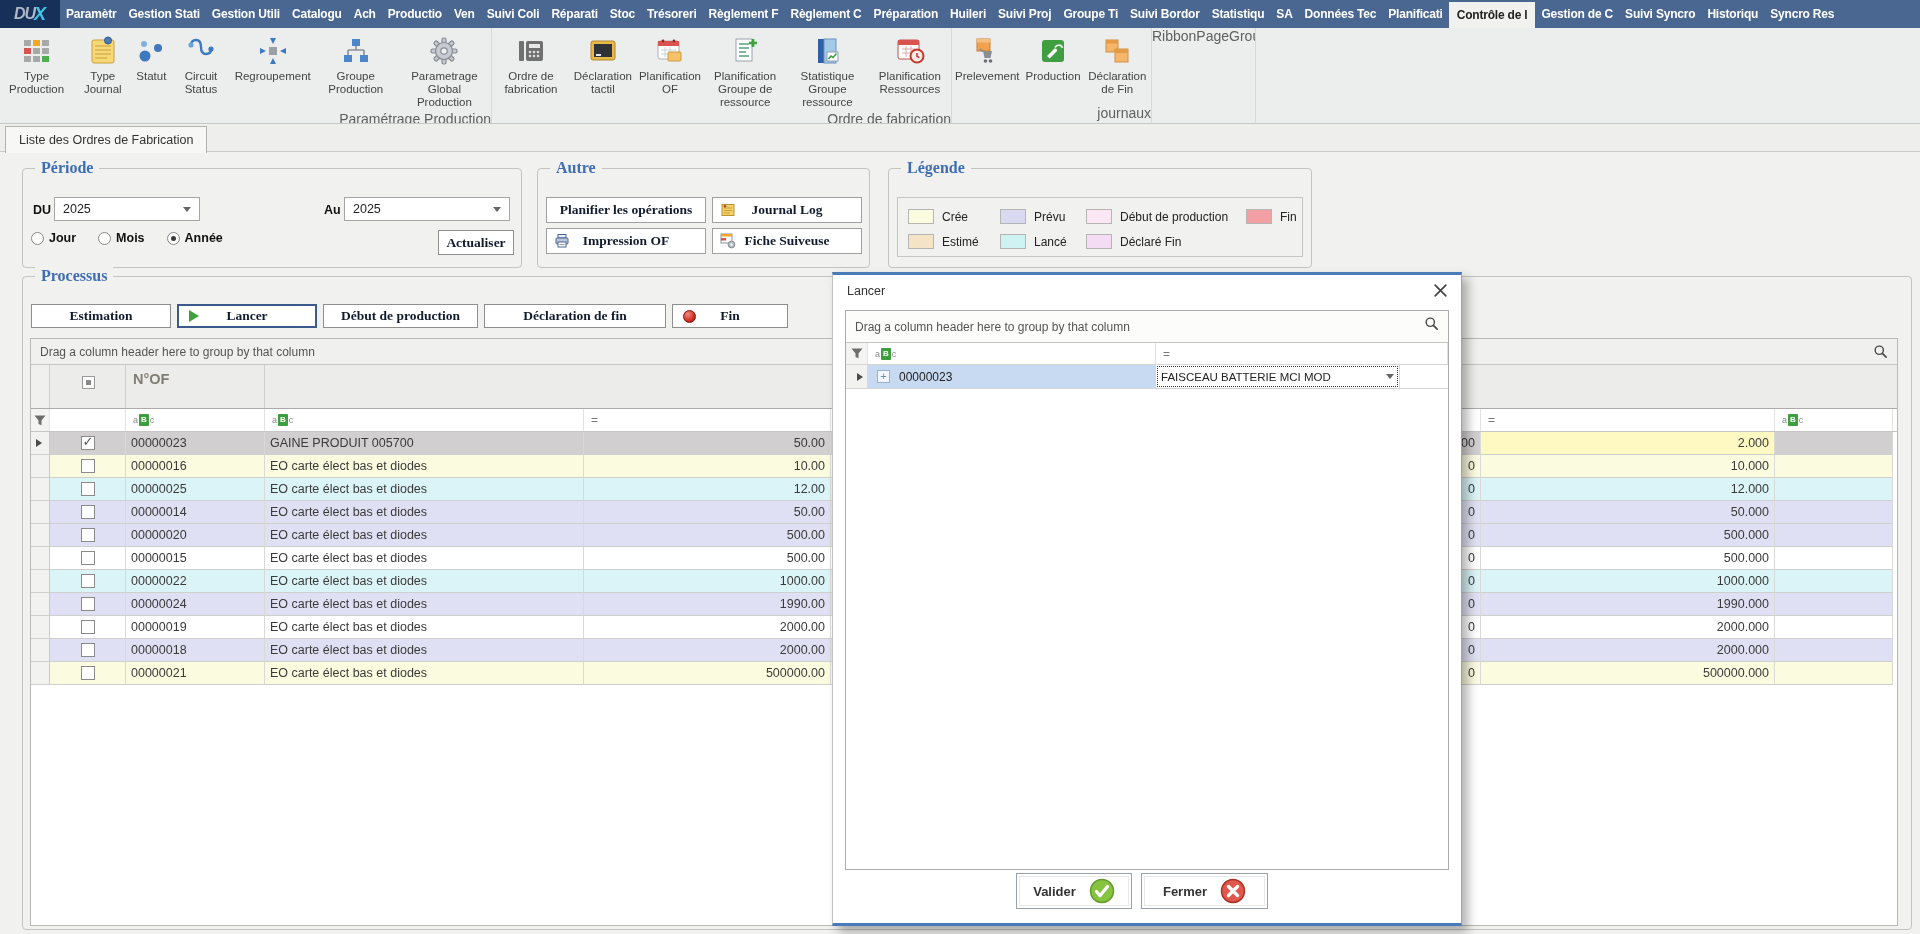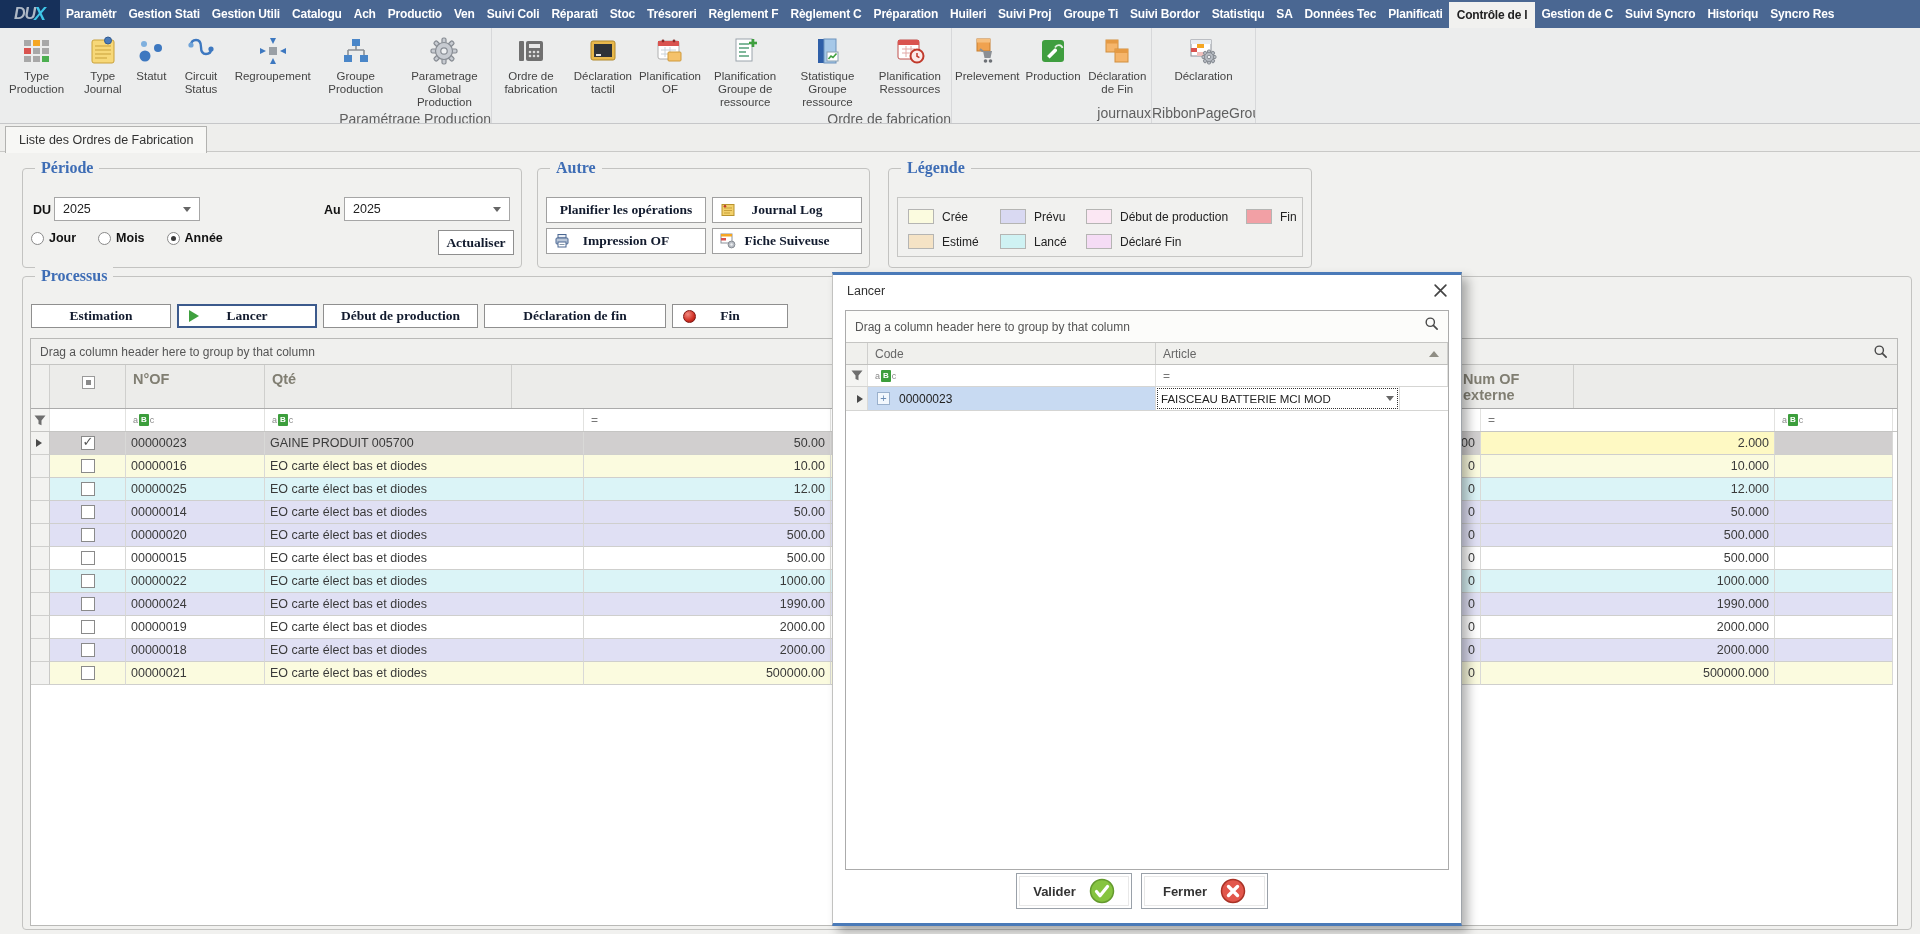--- a/index.html
+++ b/index.html
@@ -344,40 +344,20 @@
               <rect x="5" y="5" width="12" height="3.5" fill="#e59a44"></rect>
               <rect x="14" y="14" width="13" height="13" fill="#f5b56b" stroke="#d18f3f"></rect>
               <rect x="14" y="14" width="13" height="4" fill="#e59a44"></rect>
             </svg></div>
           <div class="rlabel">Déclaration de Fin</div>
         </div>
       </div>
       <div class="rg-label">journaux</div>
     </div>
     <div class="ribbon-group" style="width: 104px;">
-      <div class="rg-buttons">
-        <div class="rbtn">
-          <div class="ricon"><svg viewBox="0 0 32 32">
-              <rect x="4" y="5" width="20" height="16" fill="#fff" stroke="#8a9099"></rect>
-              <rect x="4" y="5" width="20" height="4" fill="#e8ecf0"></rect>
-              <rect x="10" y="9" width="7" height="4" fill="#f5a623"></rect>
-              <rect x="4" y="13" width="6" height="4" fill="#d9534f"></rect>
-              <rect x="10" y="17" width="7" height="4" fill="#f0c0bd"></rect>
-              <g fill="#b8bdc4" stroke="#878c93">
-                <rect x="20.5" y="15" width="3" height="14" rx="1"></rect>
-                <rect x="20.5" y="15" width="3" height="14" rx="1" transform="rotate(90 22 22)"></rect>
-                <rect x="20.5" y="15" width="3" height="14" rx="1" transform="rotate(45 22 22)"></rect>
-                <rect x="20.5" y="15" width="3" height="14" rx="1" transform="rotate(135 22 22)"></rect>
-                <circle cx="22" cy="22" r="4.5"></circle>
-                <circle cx="22" cy="22" r="1.8" fill="#eef0f2"></circle>
-              </g>
-            </svg></div>
-          <div class="rlabel">Déclaration</div>
-        </div>
-      </div>
       <div class="rg-label">RibbonPageGroup...</div>
     </div>
   </div>
 
 <div id="tabbar">
   <div class="doc-tab">Liste des Ordres de Fabrication</div>
 </div>
 
 <div id="box-periode" class="groupbox">
   <span class="gb-title">Période</span>
@@ -510,21 +490,20 @@
     <span>Drag a column header here to group by that column</span>
     <span class="gp-search" id="main-search"><svg viewBox="0 0 16 16">
           <circle cx="6.7" cy="6.7" r="4.4" fill="none" stroke="#4a4a4a" stroke-width="1.5"></circle>
           <line x1="10" y1="10" x2="14" y2="14" stroke="#4a4a4a" stroke-width="1.8" stroke-linecap="round"></line>
         </svg></span>
   </div>
   <div class="hdr-row" id="grid-header">
       <div class="hdr-cell hc-ind" style="width: 19px;"></div>
       <div class="hdr-cell hc-sel" style="width: 76px;"><span class="hdr-check"></span></div>
       <div class="hdr-cell hc-nof" style="width: 139px;">N°OF</div>
-      <div class="hdr-cell hc-qte" style="width: 247px;">Qté</div>
       <div class="hdr-cell hc-hid" style="width: 631px;"></div>
       <div class="hdr-cell hc-zero" style="width: 19px;"></div>
       <div class="hdr-cell hc-rest" style="width: 294px;">Qté Restante<span class="sort-asc"></span></div>
       <div class="hdr-cell hc-nof2" style="width: 118px;">Num OF externe</div>
     </div>
   <div class="flt-row" id="grid-filter">
       <div class="flt-cell fc-ind" style="width: 19px;">
         <svg viewBox="0 0 12 11" width="12" height="11">
           <path d="M0.5 0.5 h11 L7.5 5.5 v4.8 l-3 -1.2 V5.5 Z" fill="#6e6e6e"></path>
         </svg>
@@ -711,25 +690,20 @@
         <path d="M2 2 L12 12 M12 2 L2 12" stroke="#444" stroke-width="1.6" stroke-linecap="round"></path>
       </svg></span>
   <div id="dlg-panel">
     <div class="dlg-gp">
       <span>Drag a column header here to group by that column</span>
       <span class="gp-search" id="dlg-search"><svg viewBox="0 0 16 16">
             <circle cx="6.7" cy="6.7" r="4.4" fill="none" stroke="#4a4a4a" stroke-width="1.5"></circle>
             <line x1="10" y1="10" x2="14" y2="14" stroke="#4a4a4a" stroke-width="1.8" stroke-linecap="round"></line>
           </svg></span>
     </div>
-    <div class="dlg-hdr" id="dlg-header">
-        <div class="dh-cell dh-ind" style="width: 22px; background: rgb(240, 240, 237);"></div>
-        <div class="dh-cell dh-code" style="width: 288px;">Code</div>
-        <div class="dh-cell dh-article" style="width: 292px;">Article<span class="sort-asc" style="right:8px;top:8px;border-bottom-width:6px;"></span></div>
-      </div>
     <div class="dlg-flt" id="dlg-filter">
         <div class="df-cell" style="width: 22px; background: rgb(244, 244, 242); justify-content: center; padding: 0px;">
           <svg viewBox="0 0 12 11" width="12" height="11">
             <path d="M0.5 0.5 h11 L7.5 5.5 v4.8 l-3 -1.2 V5.5 Z" fill="#6e6e6e"></path>
           </svg>
         </div>
         <div class="df-cell" style="width: 288px;">
           <span class="abc">
             <i>a</i>
             <b>B</b>

